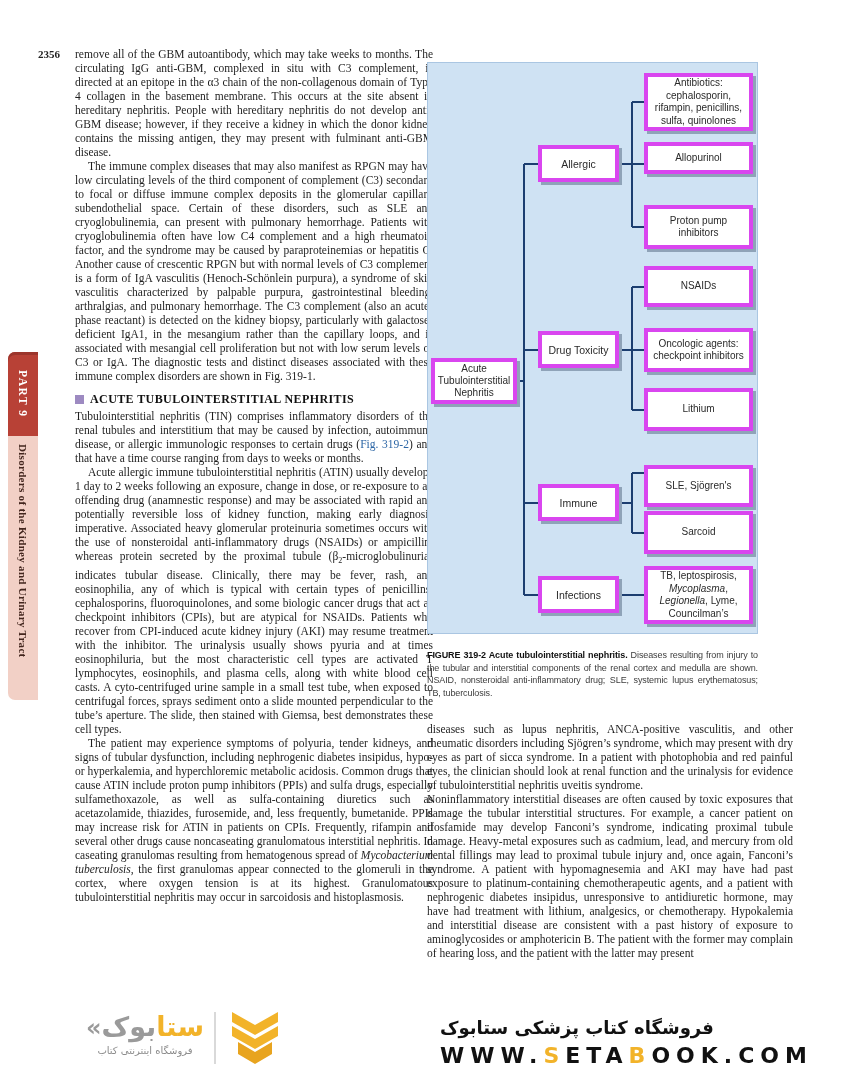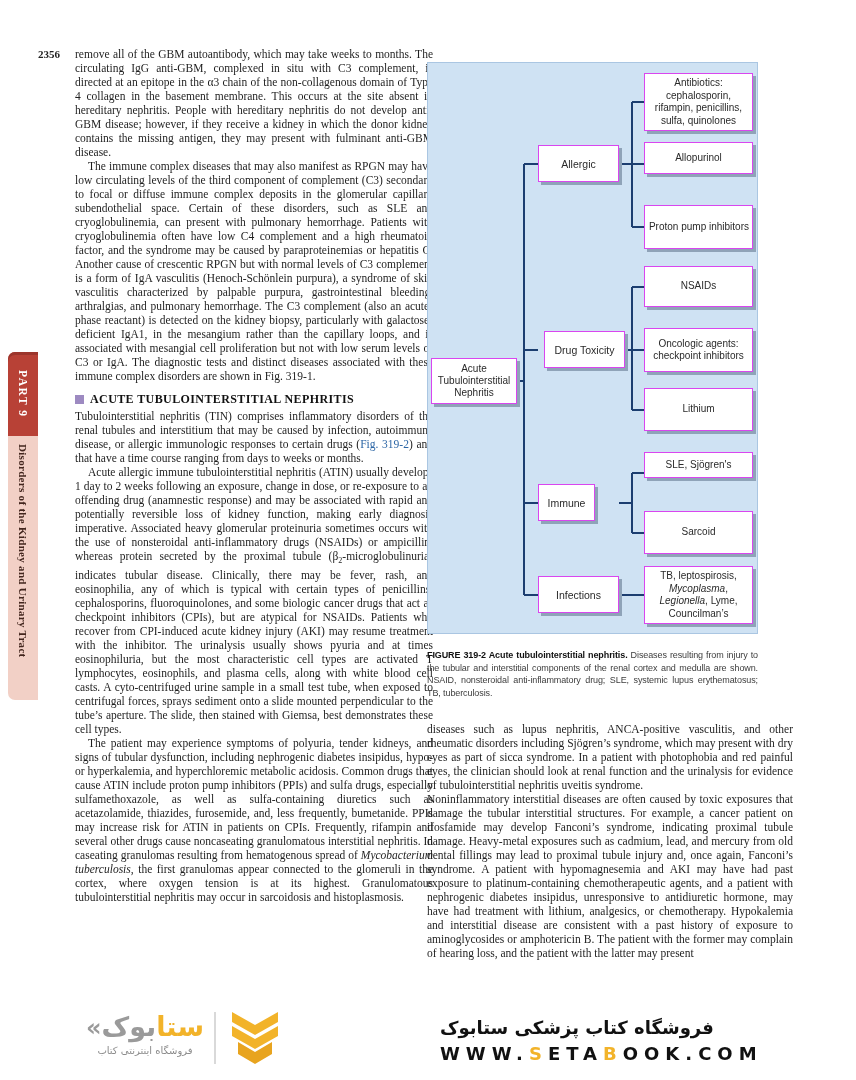--- a/index.html
+++ b/index.html
@@ -25,39 +25,39 @@
   .bd{font-weight:bold;}
   .sub{vertical-align:sub;font-size:70%;}
   .fig-link{color:#2b65a5;}
   .section-heading{display:flex;align-items:center;gap:6px;margin:9px 0 2px 0;font:bold 12px "Liberation Serif",serif;letter-spacing:.4px;color:#111;}
   .section-heading .bullet{width:9px;height:9px;background:#9d8ac1;flex:0 0 auto;}
 
   
   #figure-region{position:absolute;left:427px;top:62px;width:331px;}
   #diagram-panel{position:relative;width:331px;height:572px;background:#cfe2f3;border:1px solid #aac6e2;box-sizing:border-box;}
   #diagram-lines{position:absolute;left:0;top:0;}
-  .dbox{position:absolute;background:#ffffff;border:1px solid #d946ef;box-shadow:3px 3px 0 #8fa3b8;display:flex;align-items:center;justify-content:center;text-align:center;box-sizing:border-box;font-family:"Liberation Sans",sans-serif;color:#2a2a2a;padding:2px 3px;}
+  .dbox{position:absolute;background:#ffffff;border:4px solid #d946ef;box-shadow:3px 3px 0 #8fa3b8;display:flex;align-items:center;justify-content:center;text-align:center;box-sizing:border-box;font-family:"Liberation Sans",sans-serif;color:#2a2a2a;padding:2px 3px;}
   .dbox.root{font-size:10px;line-height:12px;}
   .dbox.cat{font-size:10.5px;}
   .dbox.leaf{font-size:10px;line-height:12.5px;}
   #figure-caption{margin:15px 0 0 0;font-family:"Liberation Sans",sans-serif;font-size:9px;line-height:12.5px;color:#3d3d3d;text-align:justify;letter-spacing:-0.1px;}
   #figure-caption .bd{color:#111;}
 
   
   #footer-left{position:absolute;left:86px;top:1012px;display:flex;align-items:flex-start;gap:10px;}
   .logo-text-block{text-align:center;}
   .wordmark{font-family:"DejaVu Sans",sans-serif;font-weight:bold;font-size:27px;line-height:30px;}
   .wm-yellow{color:#f2b32a;}
   .wm-gray{color:#9a9a9a;}
   .wm-mark{color:#9a9a9a;font-size:24px;}
   .logo-subtitle{font-family:"DejaVu Sans",sans-serif;font-size:10px;color:#8c8c8c;margin-top:2px;}
   .logo-divider{width:2px;height:52px;background:#d9d9d9;}
   #footer-right{position:absolute;left:440px;top:1016px;width:370px;text-align:left;}
   .shop-line{font-family:"DejaVu Sans",sans-serif;font-weight:bold;font-size:18px;color:#111;line-height:24px;}
-  .site-url{font-family:"DejaVu Sans",sans-serif;font-weight:bold;font-size:18px;letter-spacing:6px;color:#111;margin-top:3px;white-space:nowrap;}
+  .site-url{font-family:"DejaVu Sans",sans-serif;font-weight:bold;font-size:22px;letter-spacing:6px;color:#111;margin-top:3px;white-space:nowrap;}
   .accent{color:#f2b32a;}
 </style>
 </head>
 <body>
 
 <div class="page">
 
   <div id="page-number">2356</div>
 
   <aside id="sidebar">
@@ -105,24 +105,24 @@
           <line x1="204" y1="410" x2="216" y2="410" stroke="#1c3e70" stroke-width="2" shape-rendering="crispEdges"></line>
           <line x1="204" y1="469.5" x2="216" y2="469.5" stroke="#1c3e70" stroke-width="2" shape-rendering="crispEdges"></line>
           <line x1="191" y1="531.5" x2="216" y2="531.5" stroke="#1c3e70" stroke-width="2" shape-rendering="crispEdges"></line>
         </svg>
         <div class="dbox root" style="left: 3px; top: 295px; width: 86px; height: 46px;">
           <span>Acute Tubulointerstitial Nephritis</span>
         </div>
         <div class="dbox cat" style="left: 110px; top: 82px; width: 81px; height: 37px;">
           <span>Allergic</span>
         </div>
-        <div class="dbox cat" style="left: 116px; top: 268px; width: 81px; height: 37px;">
+        <div class="dbox cat" style="left: 110px; top: 268px; width: 81px; height: 37px;">
           <span>Drug Toxicity</span>
         </div>
-        <div class="dbox cat" style="left: 110px; top: 421px; width: 57px; height: 37px; text-align: right;">
+        <div class="dbox cat" style="left: 110px; top: 421px; width: 81px; height: 37px; text-align: right;">
           <span>Immune</span>
         </div>
         <div class="dbox cat" style="left: 110px; top: 513px; width: 81px; height: 37px;">
           <span>Infections</span>
         </div>
         <div class="dbox leaf" style="left: 216px; top: 10px; width: 109px; height: 58px;">
           <span>Antibiotics: cephalosporin, rifampin, penicillins, sulfa, quinolones</span>
         </div>
         <div class="dbox leaf" style="left: 216px; top: 79px; width: 109px; height: 32px;">
           <span>Allopurinol</span>
@@ -132,21 +132,21 @@
         </div>
         <div class="dbox leaf" style="left: 216px; top: 265px; width: 109px; height: 44px;">
           <span>Oncologic agents: checkpoint inhibitors</span>
         </div>
         <div class="dbox leaf" style="left: 216px; top: 203px; width: 109px; height: 41px;">
           <span>NSAIDs</span>
         </div>
         <div class="dbox leaf" style="left: 216px; top: 325px; width: 109px; height: 43px;">
           <span>Lithium</span>
         </div>
-        <div class="dbox leaf" style="left: 216px; top: 389px; width: 109px; height: 26px;">
+        <div class="dbox leaf" style="left: 216px; top: 402px; width: 109px; height: 42px;">
           <span>SLE, Sjögren's</span>
         </div>
         <div class="dbox leaf" style="left: 216px; top: 448px; width: 109px; height: 43px;">
           <span>Sarcoid</span>
         </div>
         <div class="dbox leaf" style="left: 216px; top: 503px; width: 109px; height: 58px;">
           <span><span>TB, leptospirosis, </span><span class="it">Mycoplasma</span><span>, </span><span class="it">Legionella</span><span>, Lyme, Councilman’s</span></span>
         </div>
       </div>
     <p id="figure-caption"><span class="bd">FIGURE 319-2 </span><span class="bd">Acute tubulointerstitial nephritis. </span><span>Diseases resulting from injury to the tubular and interstitial components of the renal cortex and medulla are shown. NSAID, nonsteroidal anti-inflammatory drug; SLE, systemic lupus erythematosus; TB, tuberculosis.</span></p>

